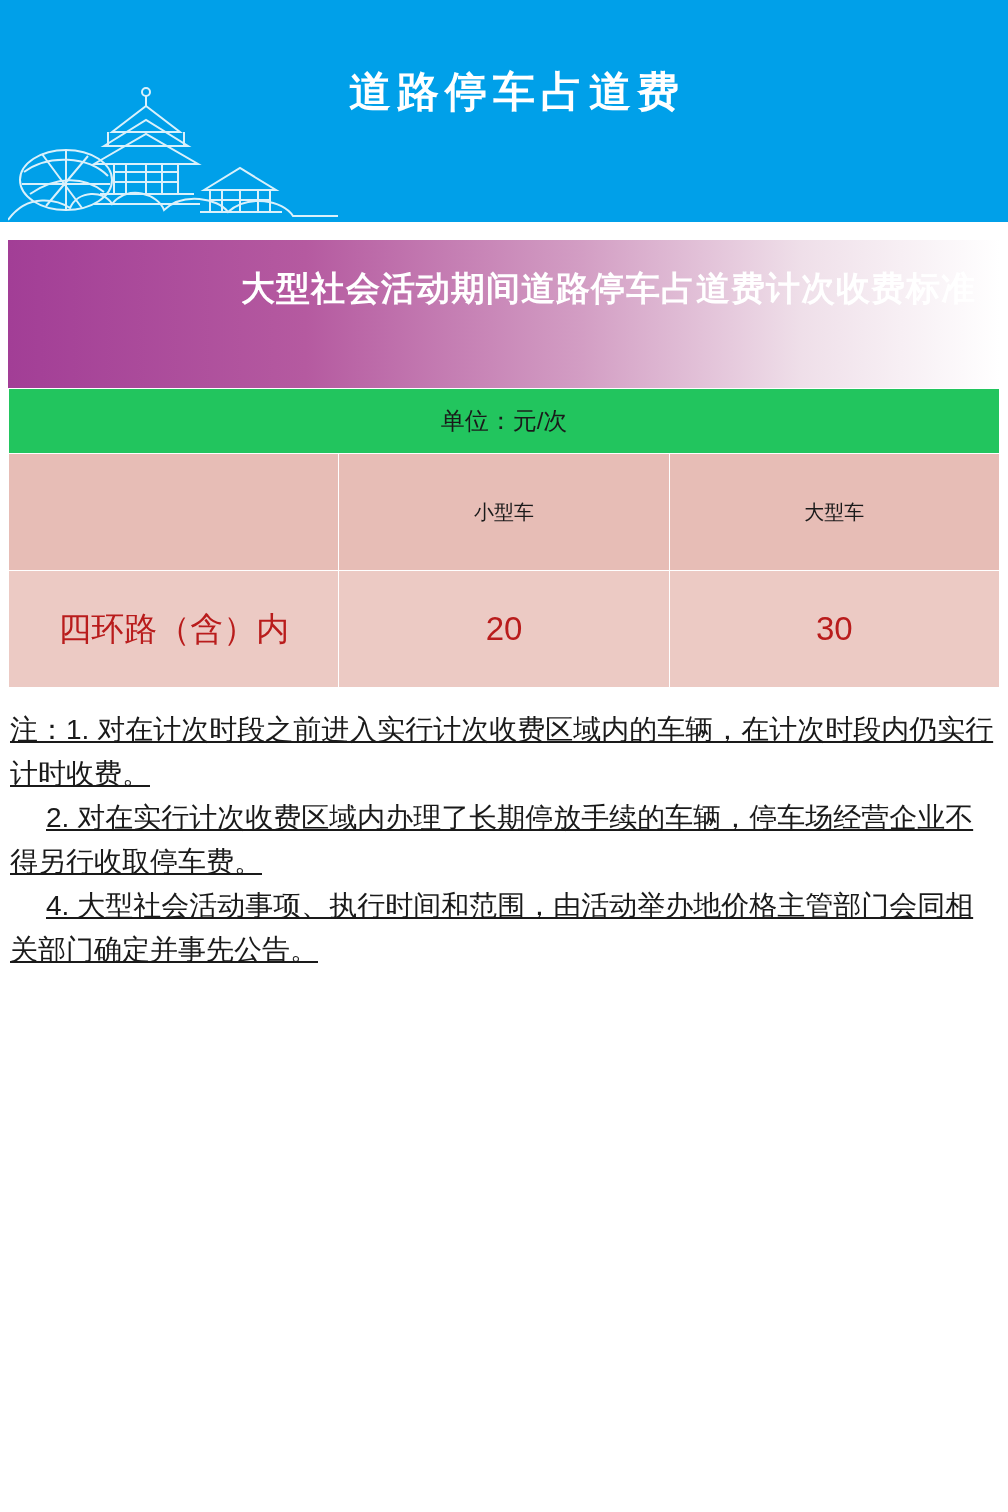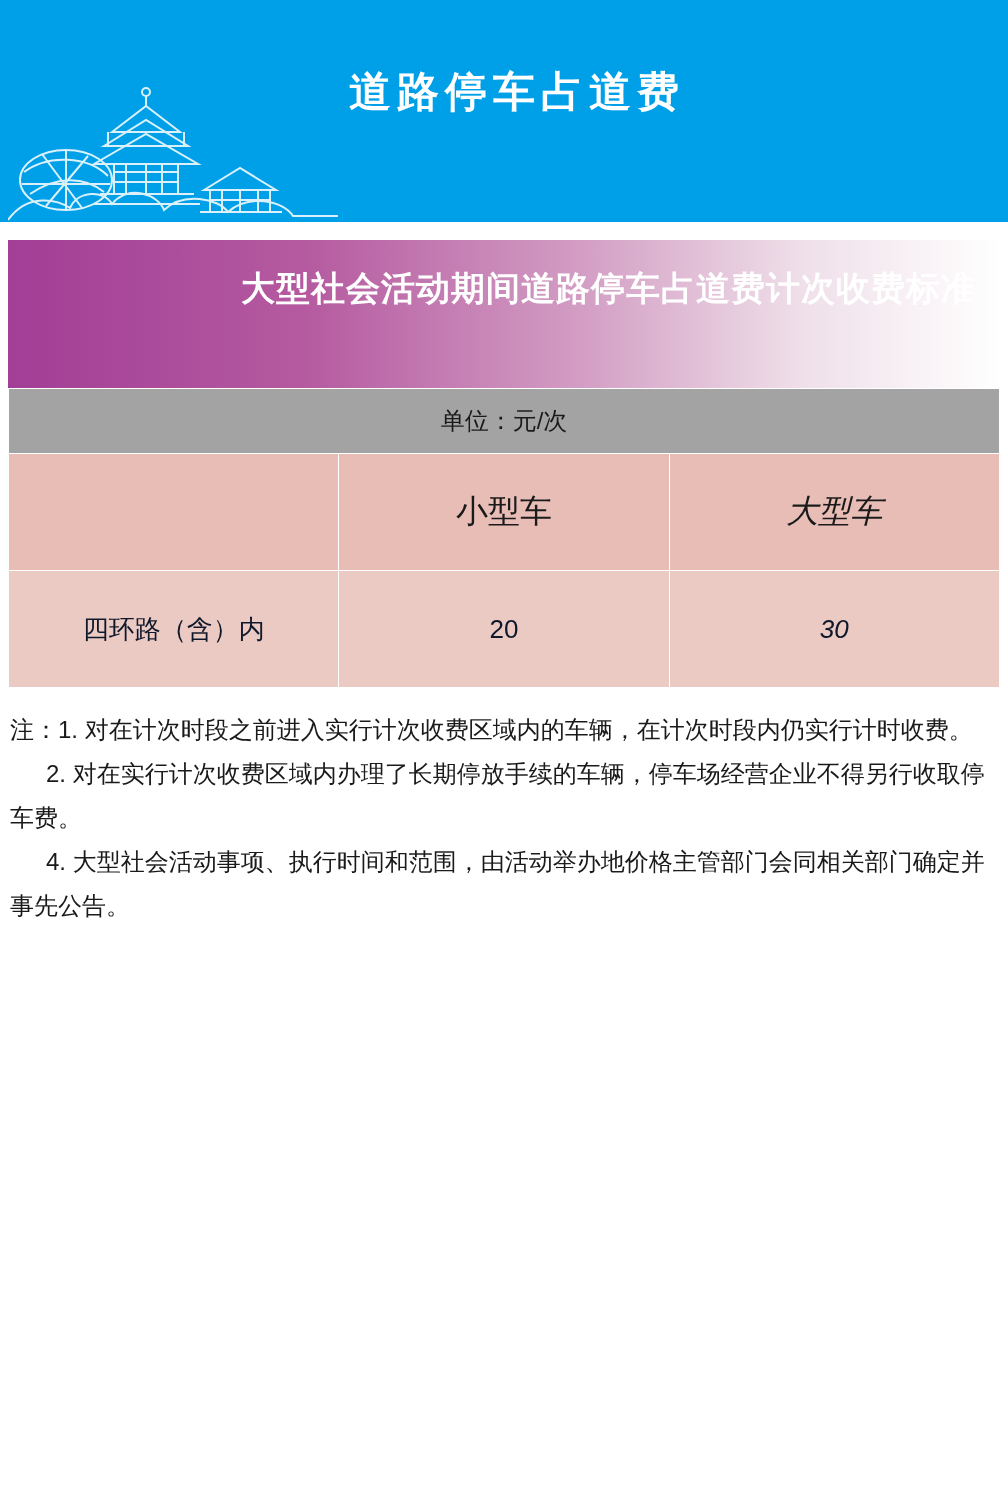--- a/index.html
+++ b/index.html
@@ -72,49 +72,50 @@
     border-collapse: collapse;
     table-layout: fixed;
   }
   .rate-table td, .rate-table th {
     border: 1px solid #ffffff;
     text-align: center;
     vertical-align: middle;
     font-weight: normal;
   }
   .unit-row td {
-    background: #a3a3a3;
+    background: #22c55e;
     height: 62px;
     font-size: 24px;
     color: #1a1a1a;
   }
   .head-row td {
     background: #e7bdb6;
     height: 114px;
-    font-size: 32px;
+    font-size: 20px;
     color: #1a1a1a;
     margin-top: 8px;
   }
   .body-row td {
     background: #eccac4;
     height: 114px;
-    font-size: 26px;
-    color: #0f172a;
+    font-size: 33px;
+    color: #b91c1c;
   }
   .col-label { width: 296px; }
   .col-small { width: 368px; }
-  .col-large { width: 328px; font-style: italic; }
+  .col-large { width: 328px; }
 
   
   .notes {
     margin: 20px 10px 0 10px;
     width: 988px;
-    font-size: 24px;
+    font-size: 28px;
     line-height: 44px;
     color: #1a1a1a;
+    text-decoration: underline;
   }
   .note-line { text-indent: 0; }
   .note-indent { text-indent: 36px; }
 </style>
 </head>
 <body>
 
 <div class="banner">
   <svg class="banner-art" viewBox="0 0 330 150" xmlns="http://www.w3.org/2000/svg">
     <g fill="none" stroke="#ffffff" stroke-width="2" opacity="0.9">

